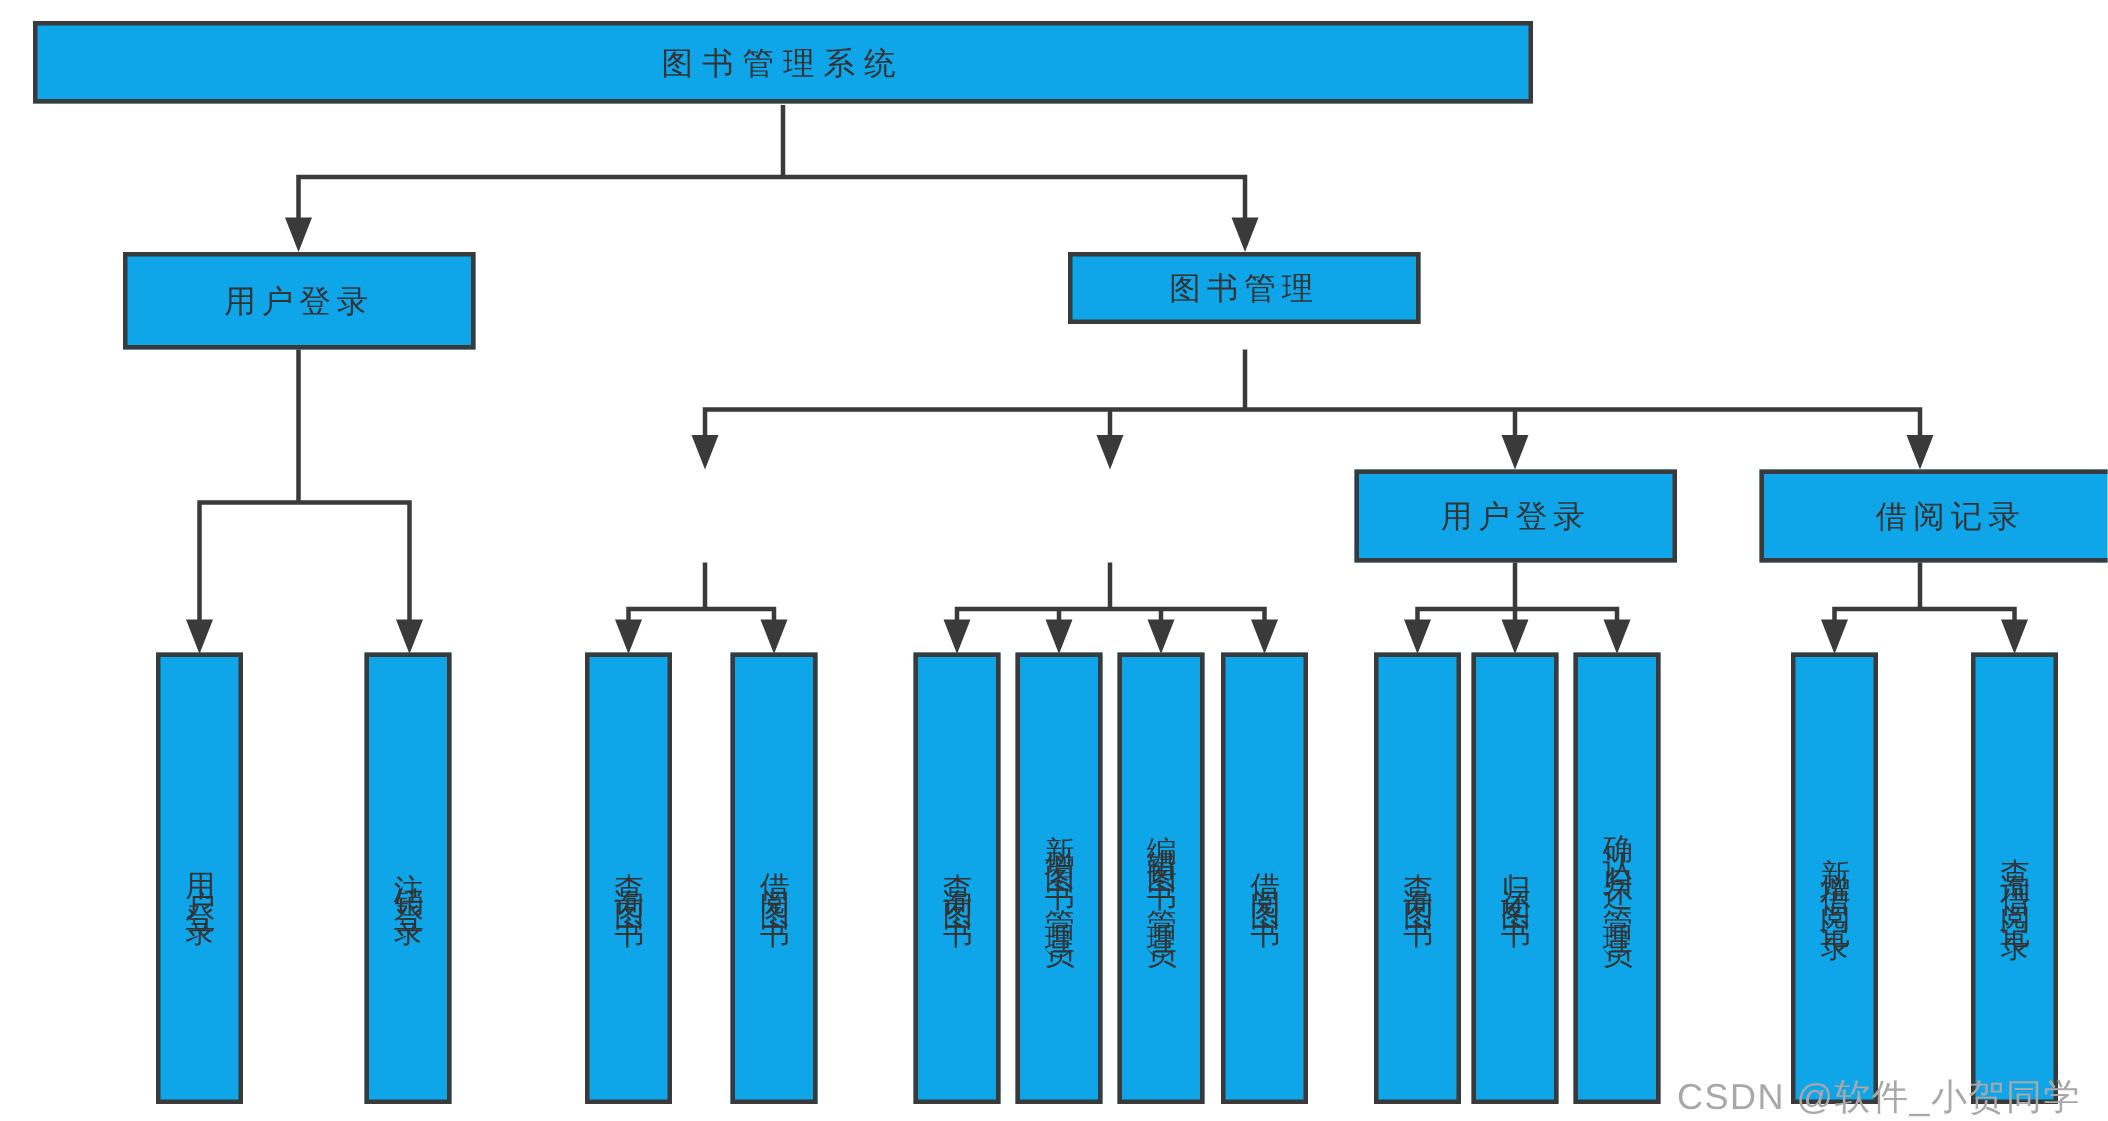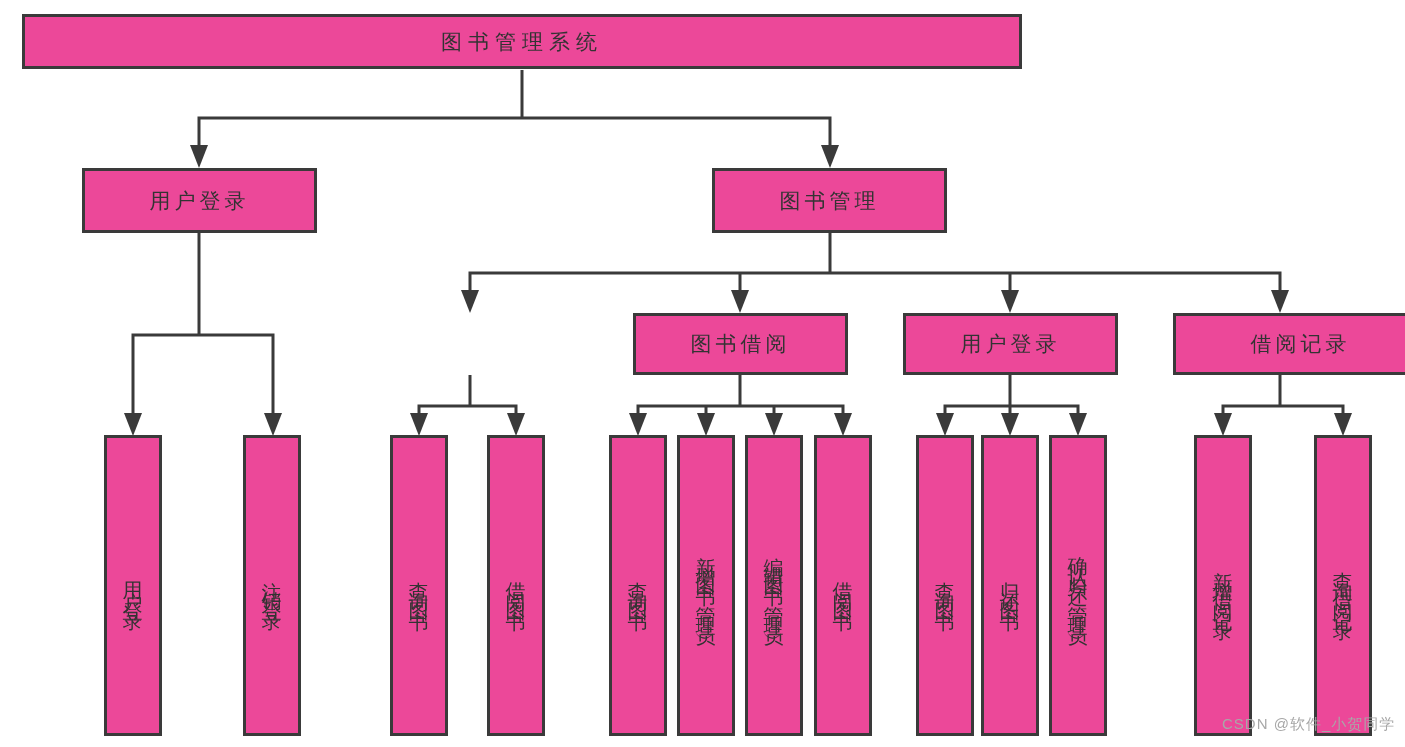--- a/index.html
+++ b/index.html
@@ -15,21 +15,21 @@
     font-family:"Liberation Sans","DejaVu Sans",sans-serif;
     color:var(--text);
     position:relative;
     overflow:hidden;
   }
   .canvas{position:absolute;left:0;top:0;width:1405px;height:747px;}
   .connectors{position:absolute;left:0;top:0;z-index:1;color:var(--line);}
   .box{
     position:absolute;
     border:3px solid var(--line);
-    background:#ec4899;
+    background:#0ea5e9;
     display:flex;
     align-items:center;
     justify-content:center;
     z-index:2;
   }
   .box.h span{
     font-size:21px;
     letter-spacing:4px;
     white-space:nowrap;
     color:var(--text);
@@ -38,24 +38,24 @@
   .box.leaf span{
     writing-mode:vertical-rl;
     text-orientation:mixed;
     font-size:20px;
     letter-spacing:10px;
     line-height:1;
     color:var(--text);
   }
   .watermark{
     position:absolute;
-    left:1222px;
+    left:1118px;
     top:715px;
     z-index:5;
-    font-size:15px;
+    font-size:24px;
     letter-spacing:1px;
     color:var(--watermark);
     white-space:nowrap;
   }
 </style>
 </head>
 <body>
 
 <div class="canvas">
 
@@ -99,27 +99,24 @@
     </g>
   </svg>
 
   <div class="box h root" style="left:22px;top:14px;width:1000px;height:55px">
     <span>图书管理系统</span>
   </div>
 
   <div class="box h" style="left:82px;top:168px;width:235px;height:65px">
     <span>用户登录</span>
   </div>
-  <div class="box h" style="left:712px;top:168px;width:235px;height:65px">
+  <div class="box h" style="left:712px;top:168px;width:235px;height:48px">
     <span>图书管理</span>
   </div>
 
-  <div class="box h" style="left:633px;top:313px;width:215px;height:62px">
-    <span>图书借阅</span>
-  </div>
   <div class="box h" style="left:903px;top:313px;width:215px;height:62px">
     <span>用户登录</span>
   </div>
   <div class="box h" style="left:1173px;top:313px;width:255px;height:62px">
     <span>借阅记录</span>
   </div>
 
   <div class="box leaf" style="left:104px;top:435px;width:58px;height:301px">
     <span>用户登录</span>
   </div>

